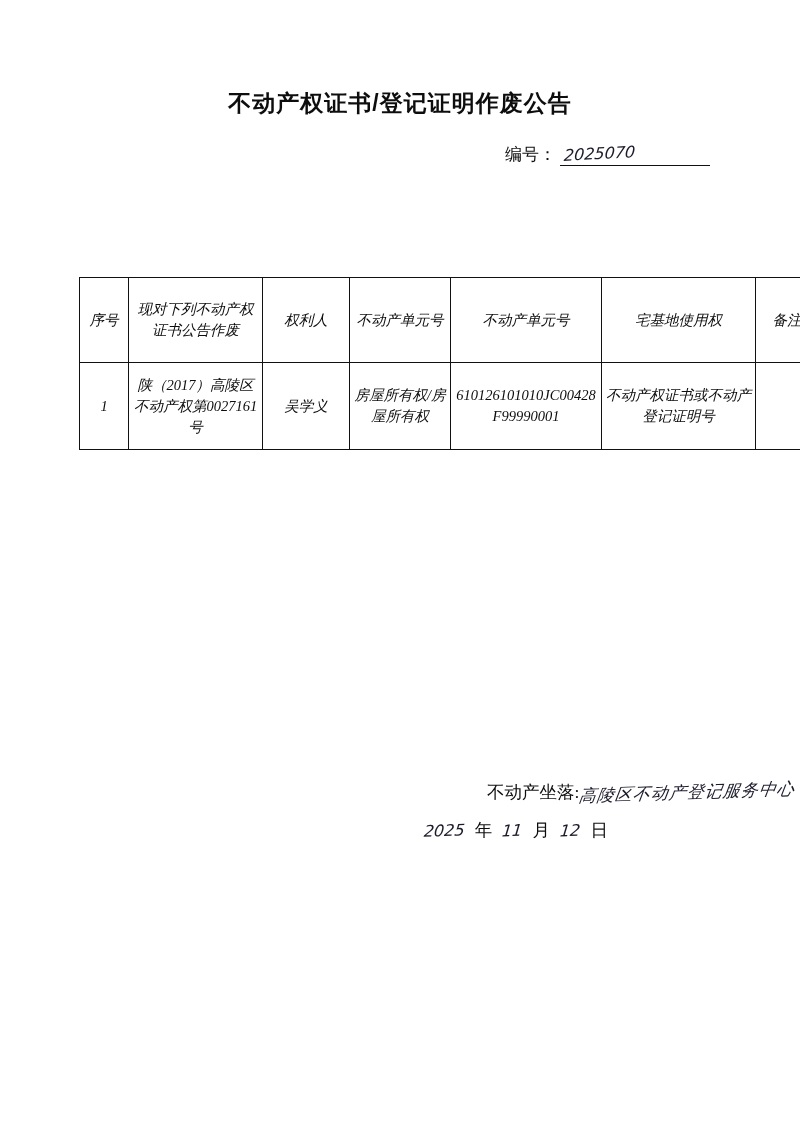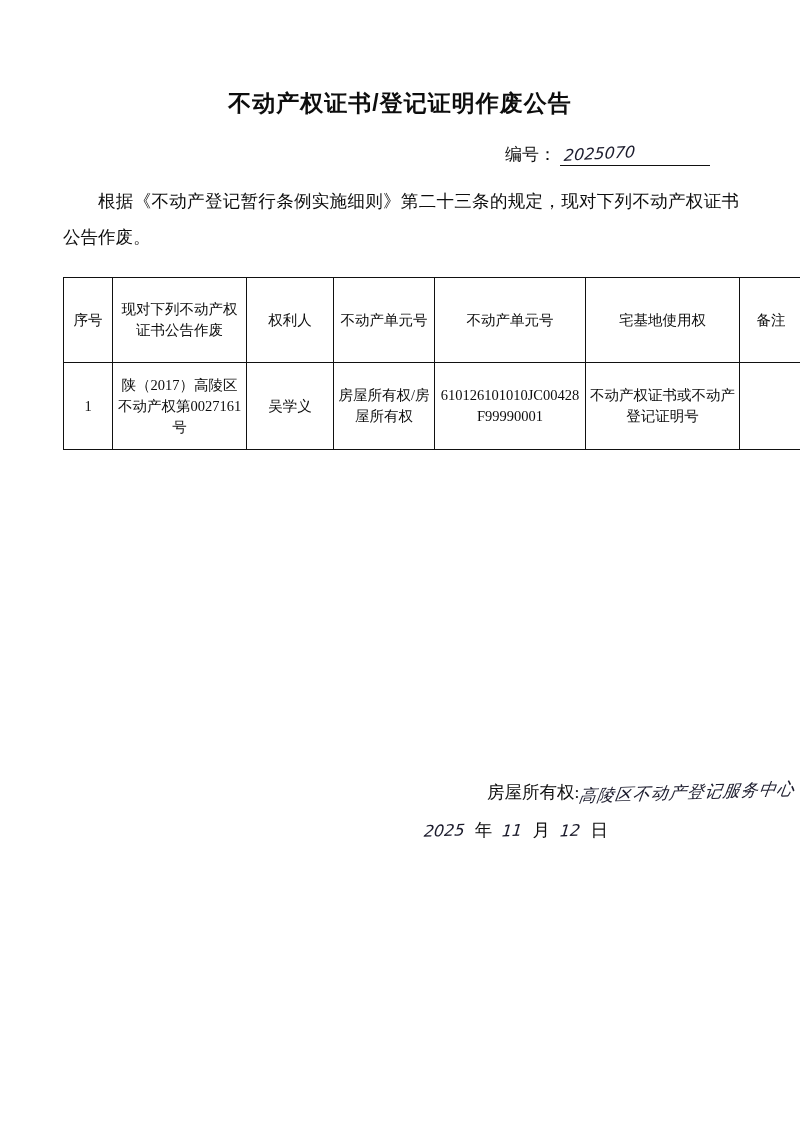--- a/index.html
+++ b/index.html
@@ -68,22 +68,23 @@
     left: 63px;
     width: 676px;
     font-size: 17.5px;
     line-height: 36px;
     text-indent: 2em;
     text-align: justify;
   }
   .tbl-wrap {
     position: absolute;
     top: 277px;
-    left: 63px;
+    left: 79px;
     width: 676px;
+    font-style: italic;
   }
   table.main {
     border-collapse: collapse;
     width: 676px;
     table-layout: fixed;
   }
   table.main td, table.main th {
     border: 1.2px solid #111;
     font-size: 14.5px;
     line-height: 21px;
@@ -153,21 +154,20 @@
 
   <div class="doc-title">不动产权证书/登记证明作废公告</div>
 
   <div class="serial-row">
     <span class="serial-label">编号：</span>
     <span class="serial-underline">
       <span class="serial-hand">2025070</span>
     </span>
   </div>
 
-  <div class="para">根据《不动产登记暂行条例实施细则》第二十三条的规定，现对下列不动产权证书公告作废。</div>
 
   <div class="tbl-wrap">
     <table class="main">
       <thead>
         <tr>
           <td class="c0">序号</td>
           <td class="c1">现对下列不动产权证书公告作废</td>
           <td class="c2">权利人</td>
           <td class="c3">不动产单元号</td>
           <td class="c4">不动产单元号</td>
@@ -183,21 +183,21 @@
           <td class="c3">房屋所有权/房屋所有权</td>
           <td class="c4 cell-unit">610126101010JC00428F99990001</td>
           <td class="c5">不动产权证书或不动产登记证明号</td>
           <td class="c6"></td>
         </tr>
       </tbody>
     </table>
   </div>
 
   <div class="footer-unit">
-    <span>房屋所有权:</span><span class="hand-unit">高陵区不动产登记服务中心</span>
+    <span>不动产坐落:</span><span class="hand-unit">高陵区不动产登记服务中心</span>
   </div>
 
   <div class="footer-date">
     <span class="hand-num">2025</span>
     <span>年</span>
     <span class="hand-num">11</span>
     <span>月</span>
     <span class="hand-num">12</span>
     <span>日</span>
   </div>

